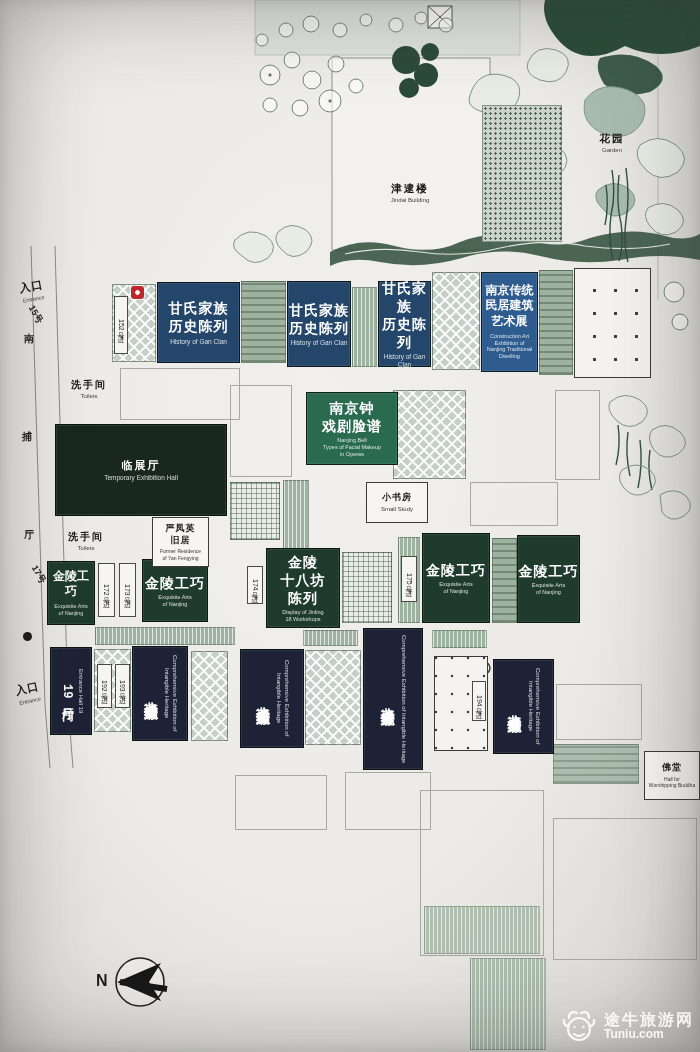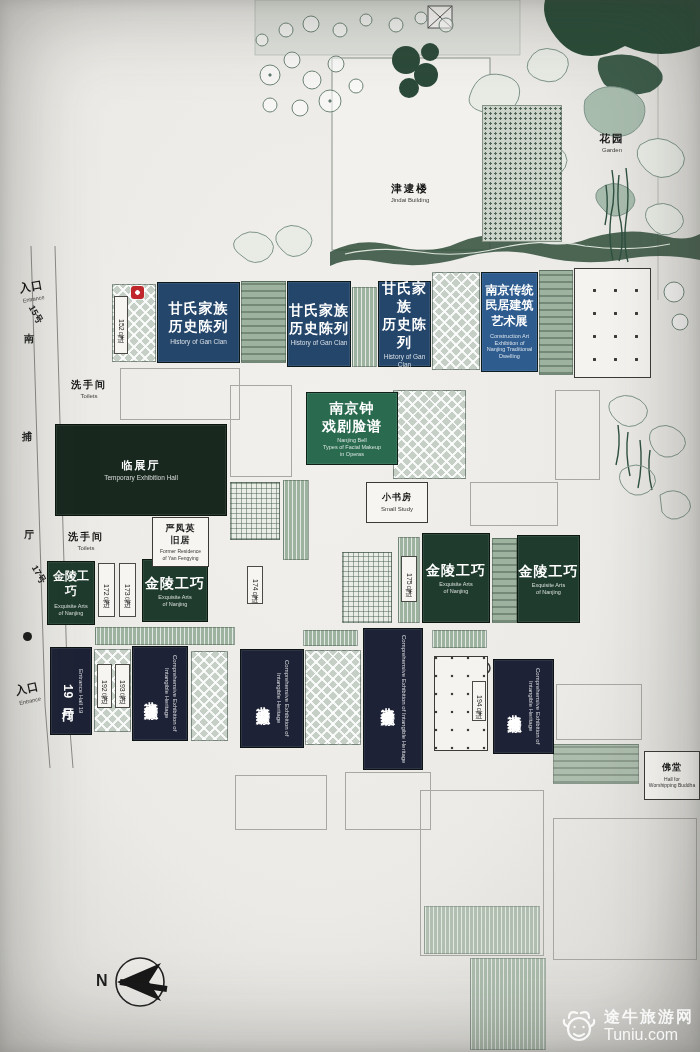--- a/index.html
+++ b/index.html
@@ -70,21 +70,21 @@
   .locmark{position:absolute;z-index:5;width:13px;height:13px;border-radius:3px;background:#c0272d;
     box-shadow:0 0 0 1px rgba(255,255,255,.6);
     background-image:radial-gradient(circle, #fff 2px, #c0272d 2.6px);}
   
   .compassN{position:absolute;z-index:4;font-size:16px;font-weight:bold;color:#1d1d1d;}
   
   .wm{position:absolute;z-index:10;right:6px;bottom:8px;display:flex;align-items:center;gap:7px;
     color:rgba(255,255,255,.88);}
   .wm .tcol{display:flex;flex-direction:column;line-height:1.1;}
   .wm .wzh{font-size:16px;font-weight:bold;letter-spacing:2px;}
-  .wm .wen{font-size:16px;font-weight:normal;}
+  .wm .wen{font-size:12px;font-weight:bold;}
 </style>
 </head>
 <body>
 
 <div id="photo">
 
   <svg class="decor" width="700" height="1052" viewBox="0 0 700 1052">
 
     <g stroke="#8a8a86" stroke-width="1" fill="none">
       <path d="M31,246 L45,705 L50,768"></path>
@@ -292,20 +292,27 @@
 of Nanjing</span>
   </div>
   <div class="vmark" style="left:98px;top:563px;width:17px;height:54px">17号2进</div>
   <div class="vmark" style="left:119px;top:563px;width:17px;height:54px">17号3进</div>
   <div class="bldg dgreen" style="left:142px;top:559px;width:66px;height:63px">
     <span class="zh">金陵工巧</span>
     <span class="en" style="font-size:5.5px">Exquisite Arts
 of Nanjing</span>
   </div>
   <div class="vmark" style="left:247px;top:566px;width:16px;height:38px">17号4进</div>
+  <div class="bldg dgreen" style="left:266px;top:548px;width:74px;height:80px">
+    <span class="zh">金陵
+十八坊
+陈列</span>
+    <span class="en" style="font-size:5.5px">Display of Jinling
+18 Workshops</span>
+  </div>
   <div class="vmark" style="left:401px;top:556px;width:16px;height:46px">17号5进</div>
   <div class="bldg dgreen" style="left:422px;top:533px;width:68px;height:90px">
     <span class="zh">金陵工巧</span>
     <span class="en" style="font-size:5.5px">Exquisite Arts
 of Nanjing</span>
   </div>
   <div class="bldg dgreen" style="left:517px;top:535px;width:63px;height:88px">
     <span class="zh">金陵工巧</span>
     <span class="en" style="font-size:5.5px">Exquisite Arts
 of Nanjing</span>

